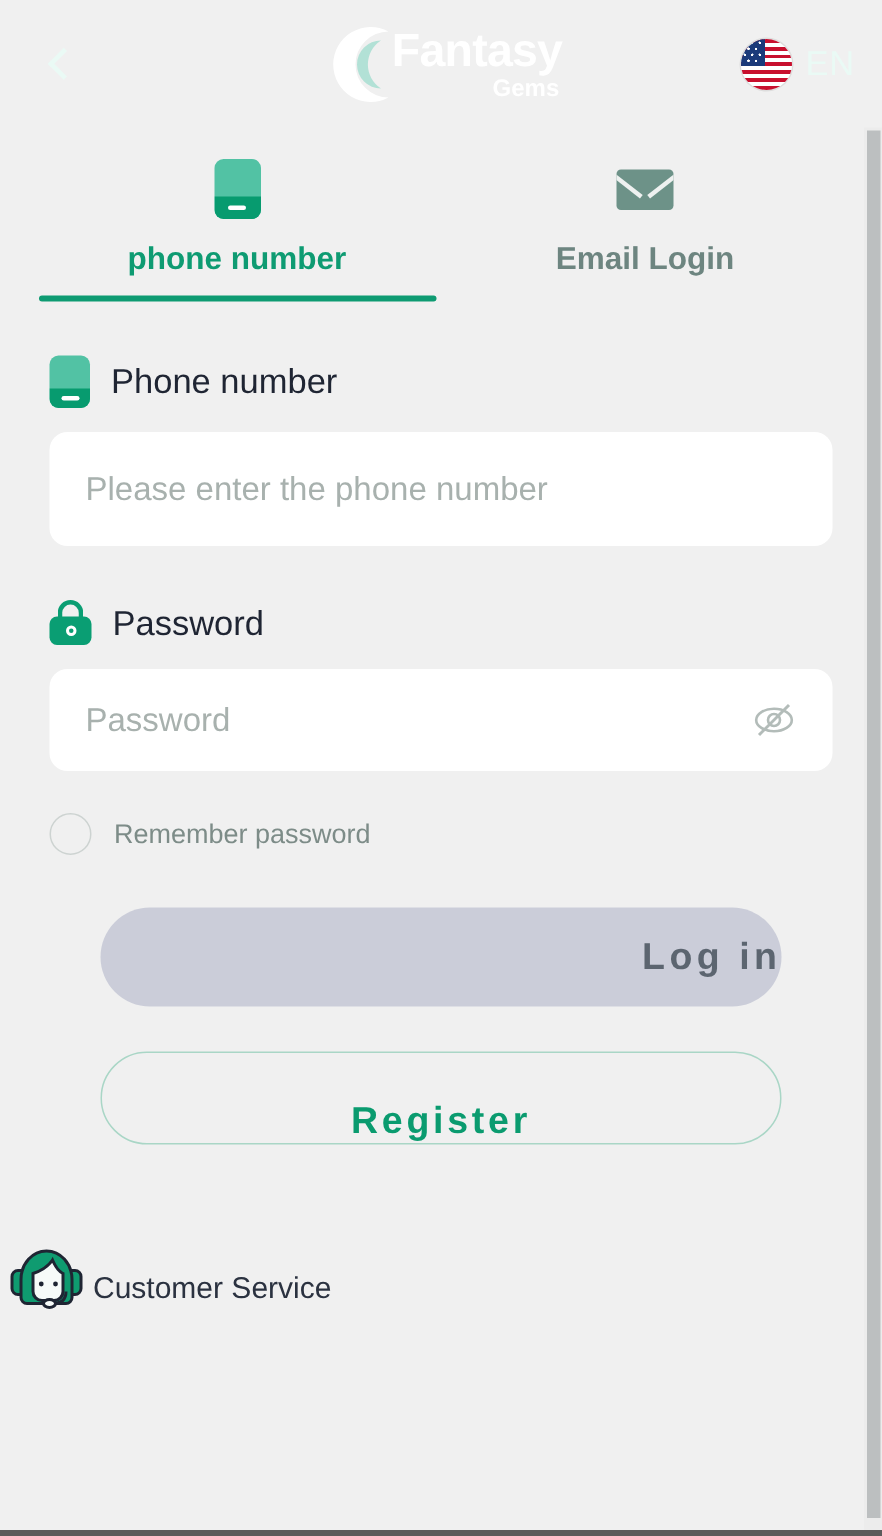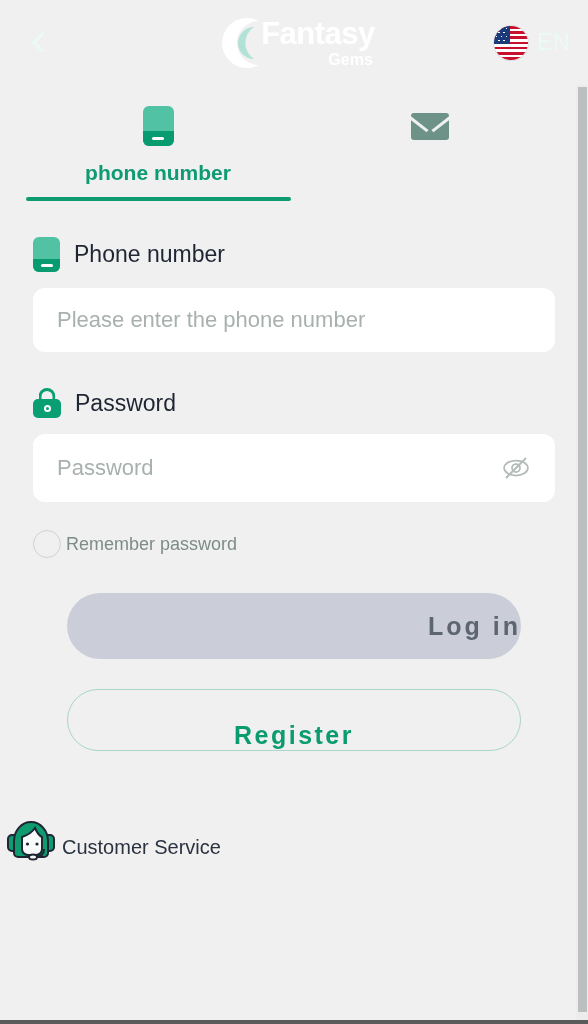--- a/index.html
+++ b/index.html
@@ -185,37 +185,37 @@
     cursor:pointer;
   }
   .cc-text { font-size:23px; color:#4b6b61; }
   .chev-down {
     width:11px; height:11px;
     border-right:2.5px solid #5c7d72;
     border-bottom:2.5px solid #5c7d72;
     transform:rotate(45deg) translate(-3px,-3px);
   }
   .phone-input {
-    flex:1; height:64px; background:#ffffff; border-radius:12px;
+    flex:1; height:76px; background:#ffffff; border-radius:12px;
     display:flex; align-items:center; padding:0 24px; cursor:text;
   }
   .ph-text { font-size:22px; color:#a8b1ae; }
 
   .pass-input {
     height:68px; background:#ffffff; border-radius:12px;
     display:flex; align-items:center; padding:0 24px; cursor:text;
     justify-content:space-between;
   }
   .eye-off {
     width:30px; height:30px; position:relative; cursor:pointer; flex:0 0 auto;
   }
 
   
   .remember-row {
-    display:flex; align-items:center; gap:5px;
+    display:flex; align-items:center; gap:15px;
     padding:0 33px; margin-top:28px; cursor:pointer;
   }
   .radio-circle {
     width:28px; height:28px; border-radius:50%;
     border:1.5px solid #cdd3d1; background:#f0f0f0; flex:0 0 auto;
   }
   .remember-text { font-size:18px; color:#7d8c88; }
 
   
   .btn-wrap { padding:0 67px; }
@@ -301,20 +301,21 @@
           </div>
       </div>
       <div class="tab-label">phone number</div>
       <div class="tab-underline"></div>
     </div>
 
     <div class="tab inactive">
       <div class="tab-icon">
         <div class="env-glyph"></div>
       </div>
+      <div class="tab-label">Email Login</div>
       <div class="tab-underline"></div>
     </div>
   </div>
 
   <div class="field-group">
     <div class="field-label-row">
       <div class="tab-icon" style="height:auto">
         <div class="phone-glyph" style="width:27px;height:35px;">
             <div class="bottom" style="height:13px">
               <i></i>

